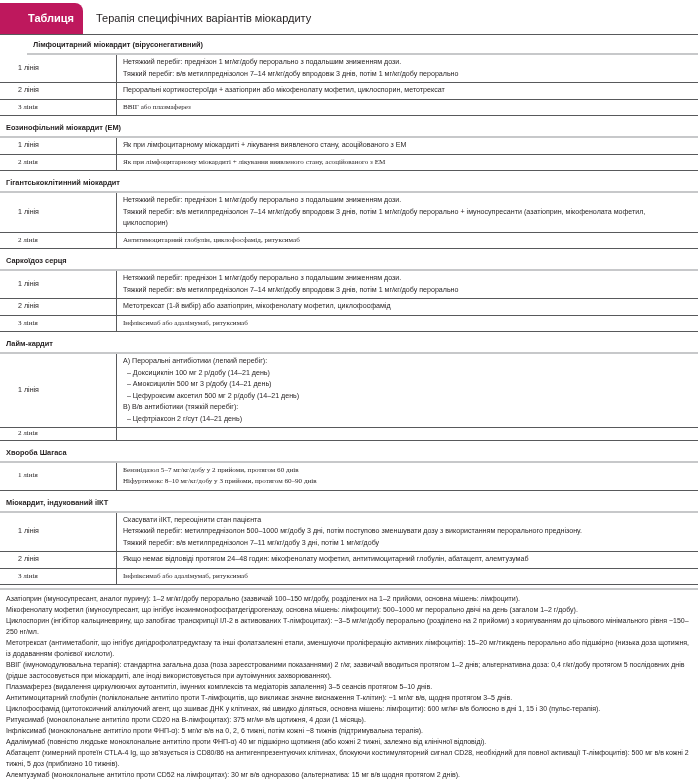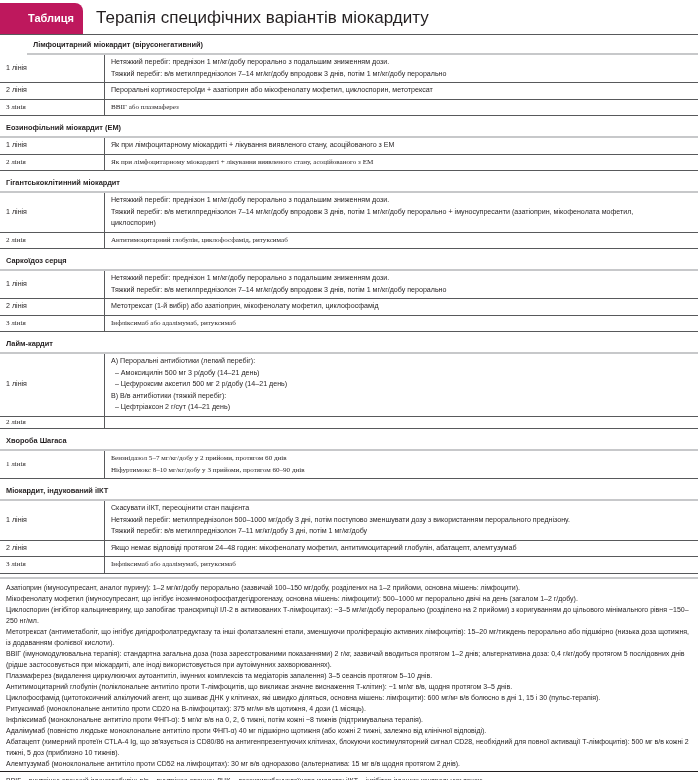--- a/index.html
+++ b/index.html
@@ -18,36 +18,36 @@
   }
   .title-tab {
     position: absolute; left: 0; top: 3px; width: 83px; height: 31px;
     background: #be185d; color: #ffffff;
     border-top-right-radius: 8px;
     font-weight: bold; font-size: 11px; line-height: 31px;
     padding-left: 28px; box-sizing: border-box;
   }
   .title-text {
     position: absolute; left: 96px; top: 11px;
-    font-size: 17px; line-height: 14px; color: #231f20;
+    font-size: 11px; line-height: 14px; color: #231f20;
   }
 
   .section-header {
     font-weight: bold; font-size: 7.4px;
     padding: 3px 0 3px 6px; line-height: 11px;
     border-bottom: 2px solid #c7c8ca;
   }
   .section-header.first { padding-top: 4px; margin-left: 27px; }
 
   .row {
     display: flex; border-bottom: 1px solid #58595b;
   }
   .row.last { border-bottom: 1.5px solid #58595b; margin-bottom: 3px; font-family: Liberation Serif, serif; }
   .row .line-label {
-    width: 98px; padding-left: 6px; flex: none;
+    width: 98px; padding-left: 18px; flex: none;
     border-right: 1px solid #58595b;
     display: flex; align-items: center;
   }
   .row .line-content {
     flex: 1; padding: 2px 24px 2px 6px;
   }
   .row .line-content div { white-space: pre-wrap; }
 
   .notes {
     border-top: 2px solid #c7c8ca;
@@ -140,20 +140,21 @@
         <div class="line-label">3 лінія</div>
         <div class="line-content">
           <div>Інфліксимаб або адалімумаб, ритуксимаб</div>
         </div>
       </div>
       <div class="section-header">Лайм-кардит</div>
       <div class="row">
         <div class="line-label">1 лінія</div>
         <div class="line-content">
           <div>А) Пероральні антибіотики (легкий перебіг):</div>
+          <div>  – Доксициклін 100 мг 2 р/добу (14–21 день)</div>
           <div>  – Амоксицилін 500 мг 3 р/добу (14–21 день)</div>
           <div>  – Цефуроксим аксетил 500 мг 2 р/добу (14–21 день)</div>
           <div>В) В/в антибіотики (тяжкій перебіг):</div>
           <div>  – Цефтріаксон 2 г/сут (14–21 день)</div>
         </div>
       </div>
       <div class="row last">
         <div class="line-label">2 лінія</div>
       </div>
       <div class="section-header">Хвороба Шагаса</div>

